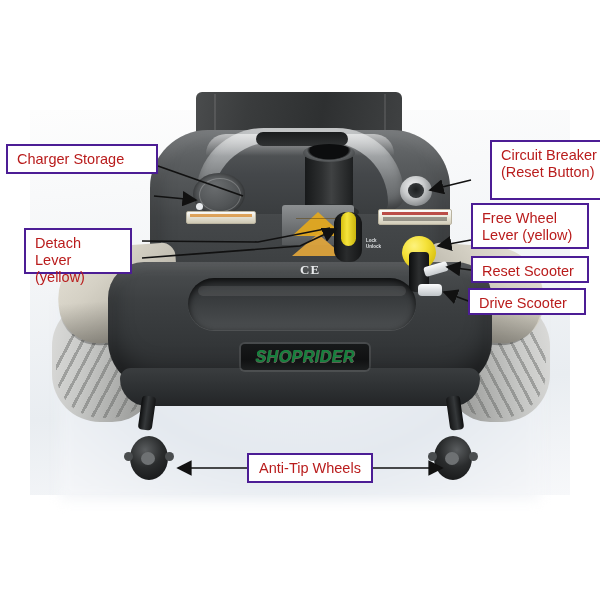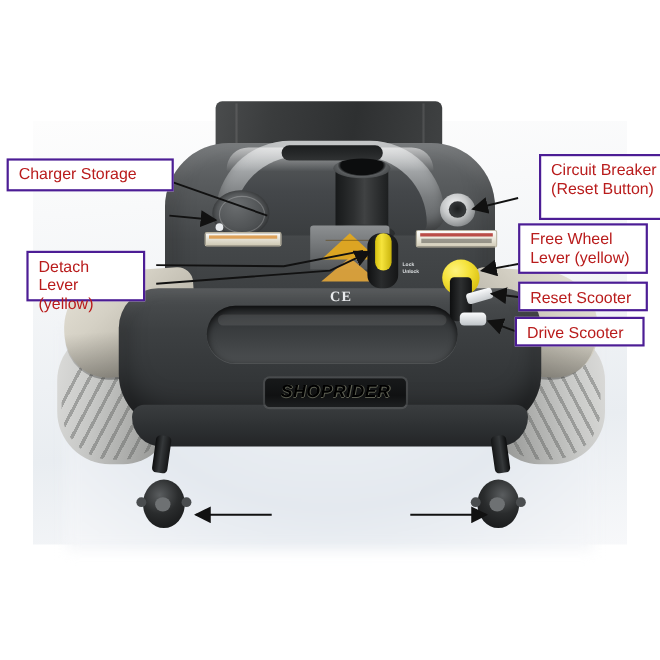--- a/index.html
+++ b/index.html
@@ -122,21 +122,21 @@
   .pushlev{left:424px;top:264px;width:24px;height:10px;border-radius:3px;transform:rotate(-16deg);
            background:linear-gradient(180deg,#fafbfc,#c6cacd);}
   .drivelev{left:418px;top:284px;width:24px;height:12px;border-radius:4px;
             background:linear-gradient(180deg,#fbfcfd,#bfc4c8);}
 
   
   .badgeplate{left:241px;top:344px;width:128px;height:26px;border-radius:4px;
               background:linear-gradient(180deg,#17191a 0%,#101112 60%,#1d1f20 100%);
               box-shadow:0 0 0 2px rgba(255,255,255,.10);}
   .badgetext{left:241px;top:345px;width:128px;height:24px;line-height:24px;text-align:center;
-             color:#000000;font-size:16px;font-weight:bold;font-style:italic;letter-spacing:.5px;
+             color:#15803d;font-size:16px;font-weight:bold;font-style:italic;letter-spacing:.5px;
              font-family:"Liberation Sans",sans-serif;
              text-shadow:0 1px 0 #5d5f52,1px 0 0 #5d5f52;}
 
   
   .tyreL{left:52px;top:300px;width:104px;height:122px;border-radius:46px 40px 44px 48px;
          background:linear-gradient(100deg,#dcdcda 0%,#c7c8c6 35%,#a9aaa8 70%,#8e8f8d 100%);}
   .tyreR{left:446px;top:300px;width:104px;height:122px;border-radius:40px 46px 48px 44px;
          background:linear-gradient(260deg,#dcdcda 0%,#c7c8c6 35%,#a9aaa8 70%,#8e8f8d 100%);}
   .tread{position:absolute;background:repeating-linear-gradient(118deg,
             rgba(90,92,90,.42) 0px,rgba(90,92,90,.42) 3px,rgba(0,0,0,0) 3px,rgba(0,0,0,0) 11px);}
@@ -292,14 +292,15 @@
   <div class="callout c2" style="left:465px;top:140px;width:118px;height:60px;white-space:pre-line;margin-left:25px;">Circuit Breaker
 (Reset Button)</div>
 
   <div class="callout c2" style="left:471px;top:203px;width:118px;height:46px;white-space:pre-line;">Free Wheel
 Lever (yellow)</div>
 
   <div class="callout" style="left:471px;top:256px;width:118px;height:27px;">Reset Scooter</div>
 
   <div class="callout" style="left:468px;top:288px;width:118px;height:27px;">Drive Scooter</div>
 
+  <div class="callout centered" style="left:247px;top:453px;width:126px;height:30px;">Anti-Tip Wheels</div>
 
 </div>
 
 </body></html>

